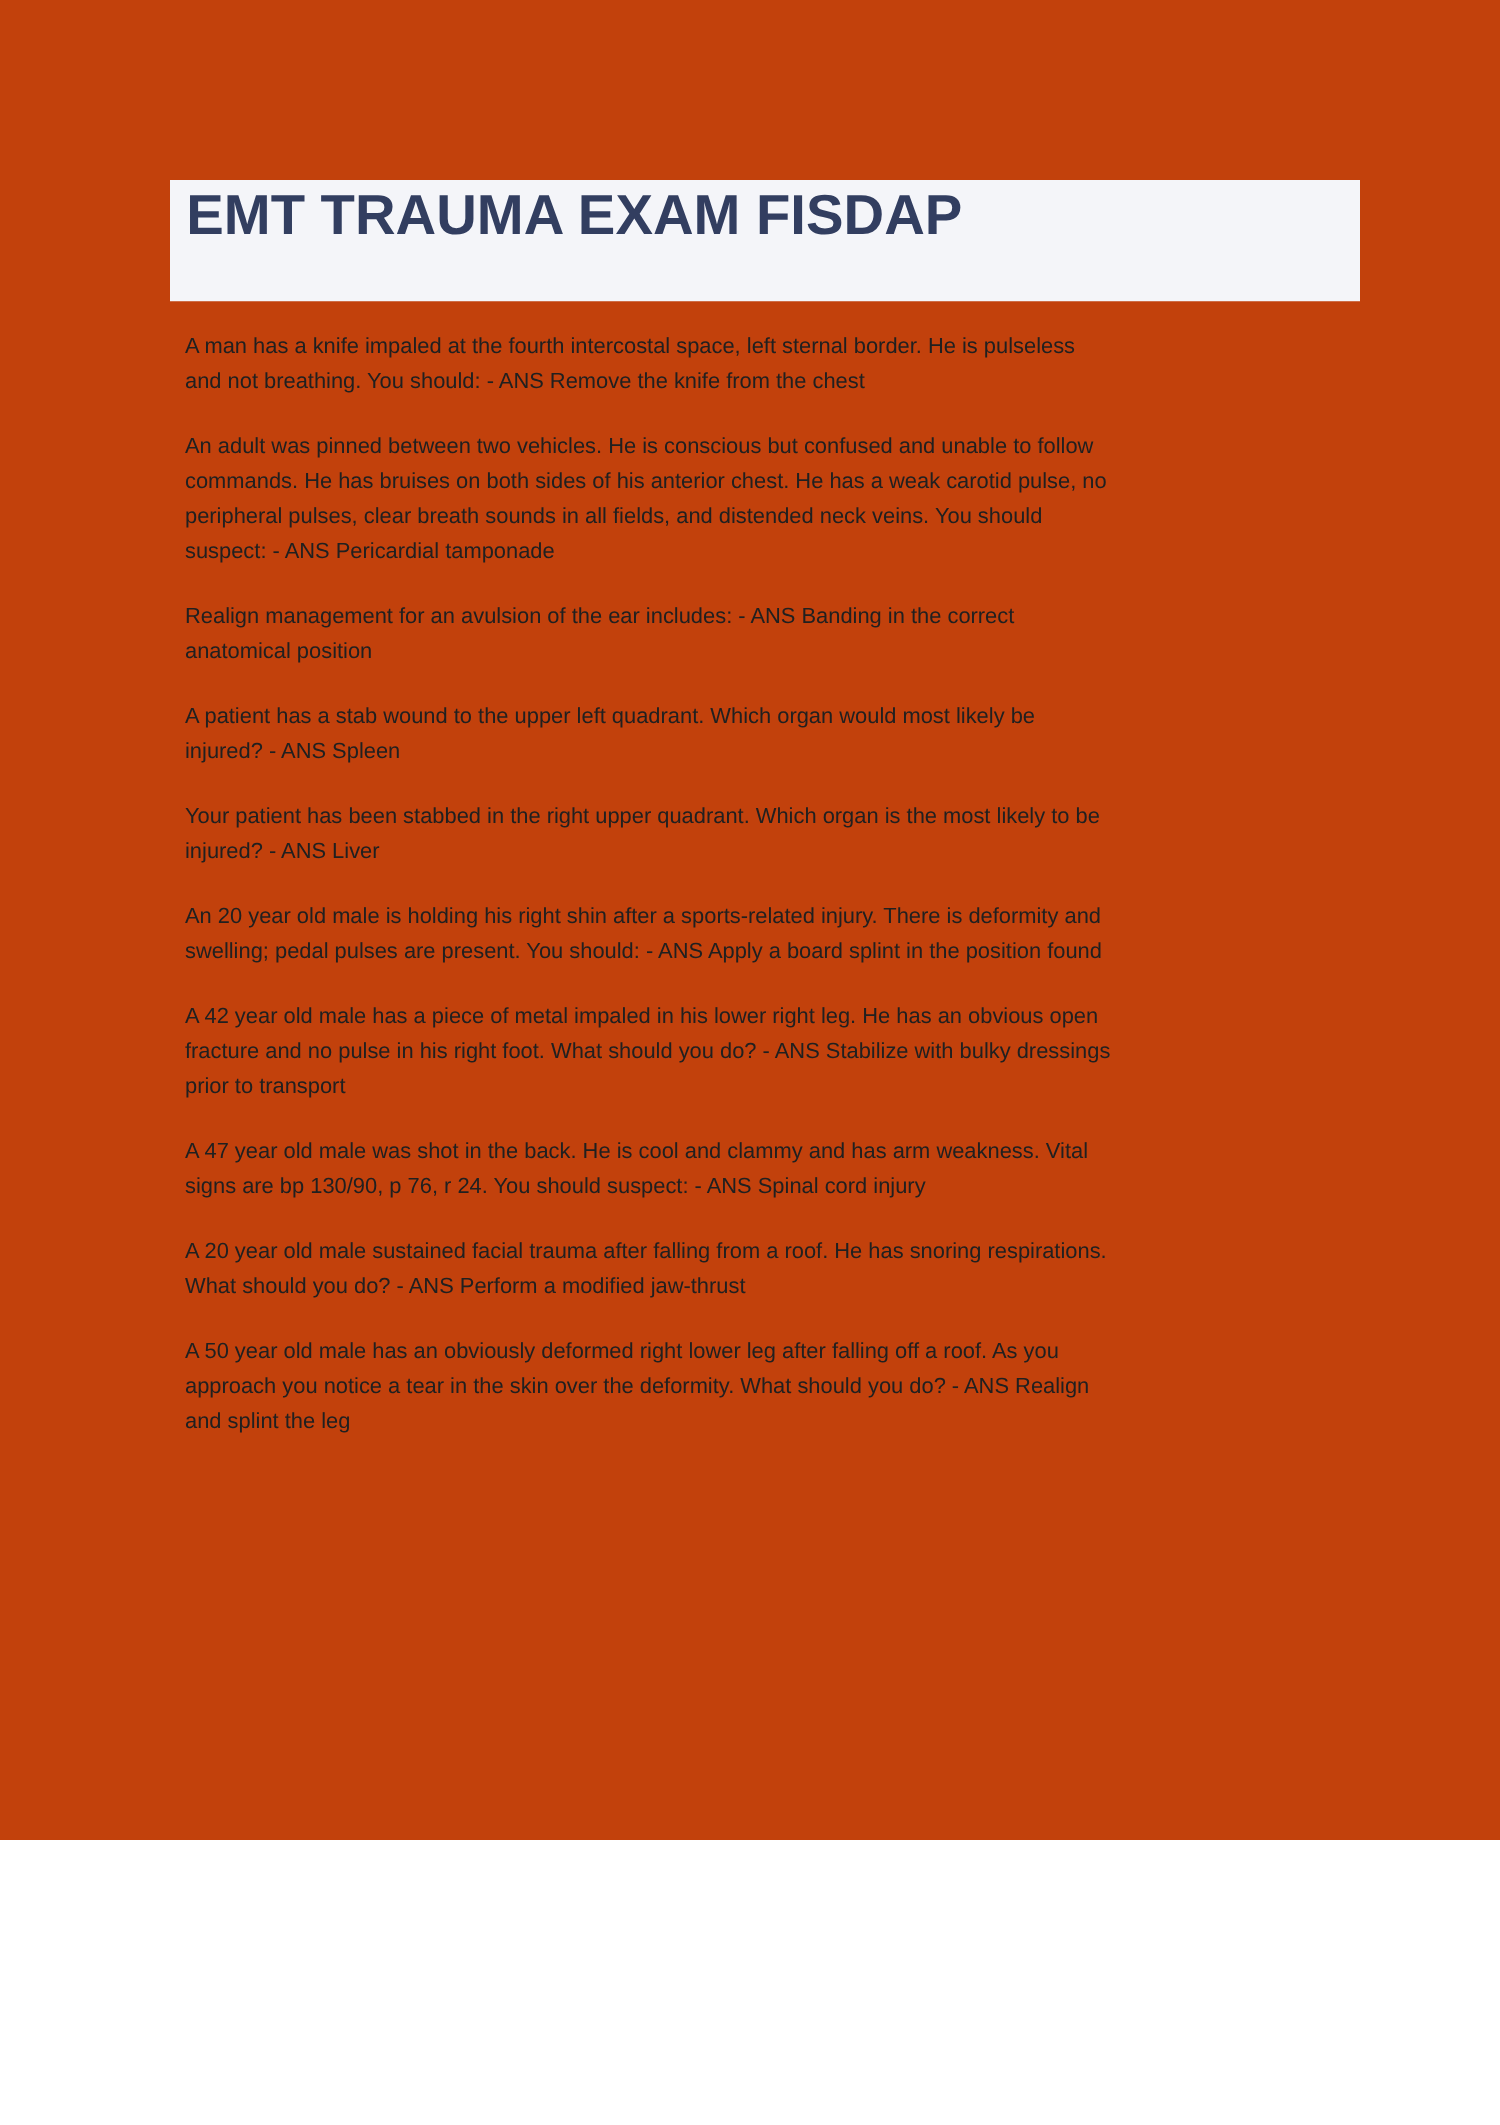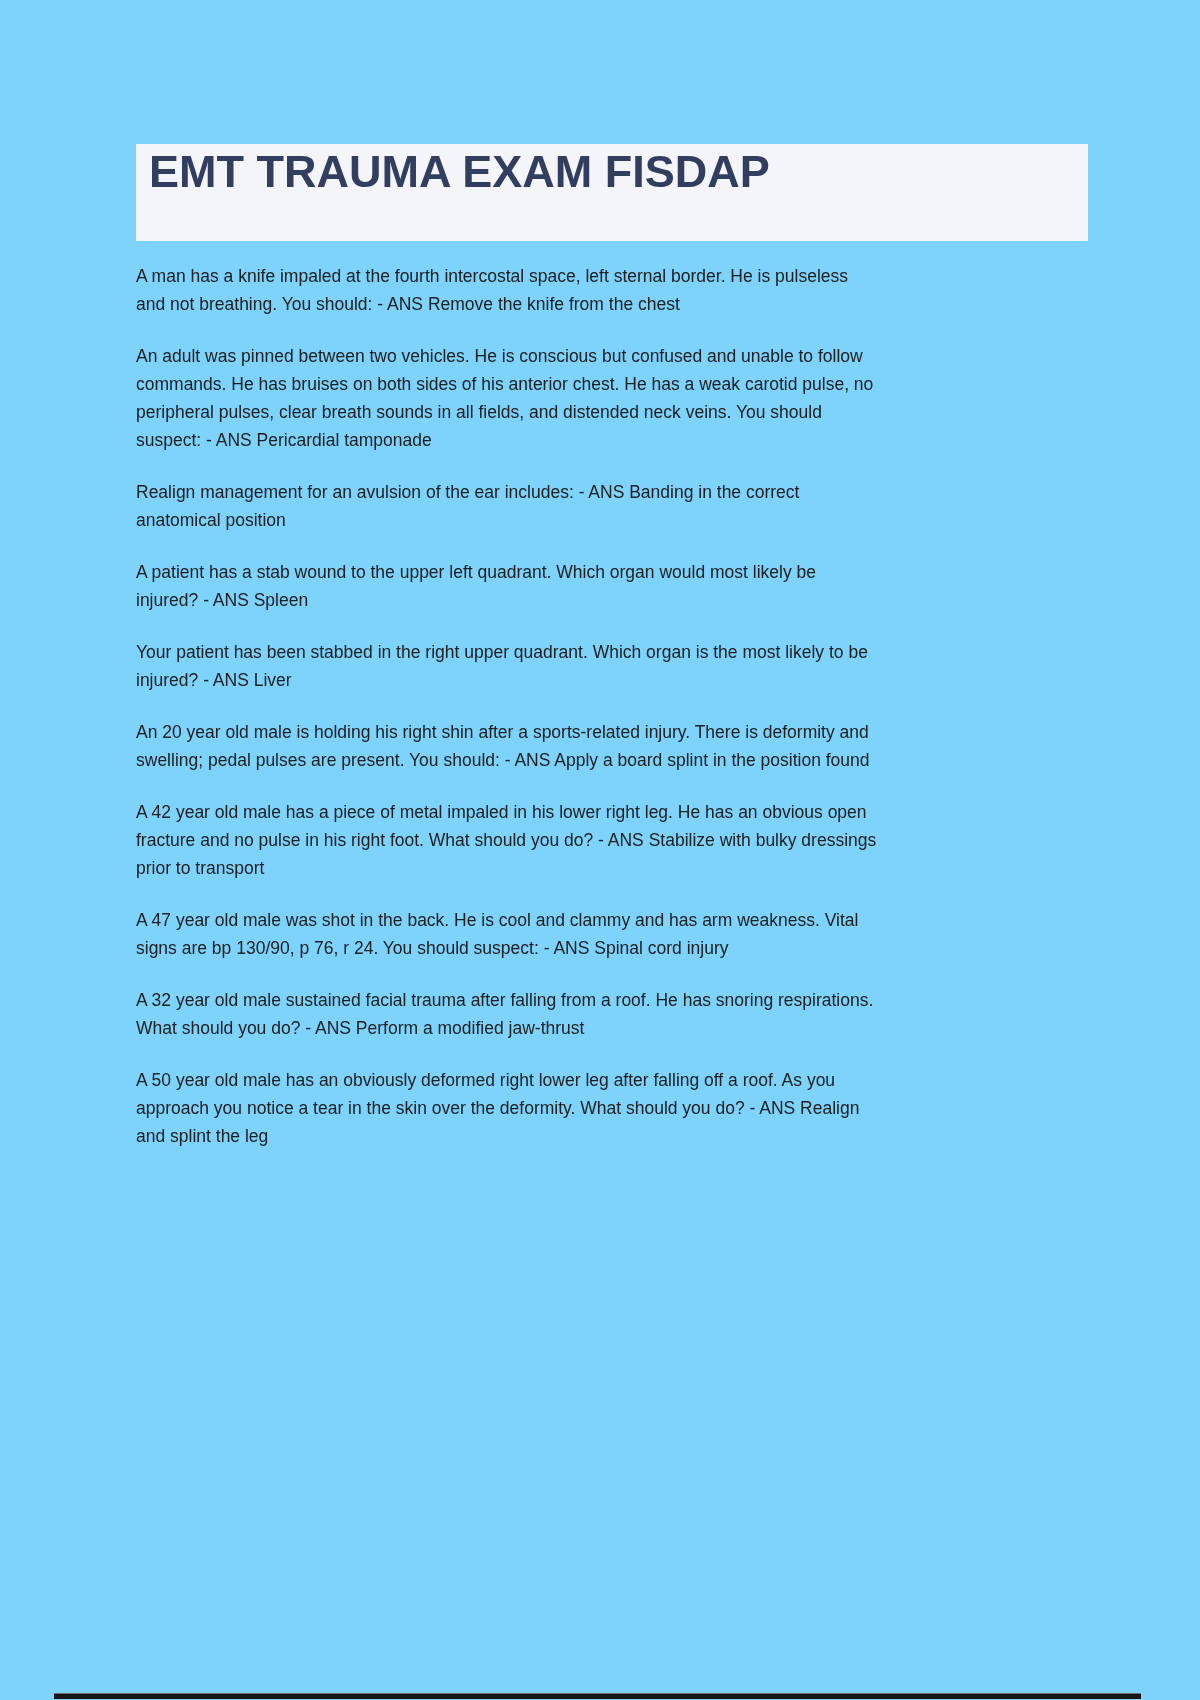--- a/index.html
+++ b/index.html
@@ -3,22 +3,22 @@
 <meta charset="utf-8">
 <style>
   html, body {
     margin: 0;
     padding: 0;
     background: #ffffff;
   }
   .page {
     position: relative;
     width: 1200px;
-    height: 1700px;
-    background: #7dd3fc;
+    height: 1472px;
+    background: #c2410c;
     overflow: hidden;
     font-family: "Liberation Sans", sans-serif;
   }
   .title-bar {
     position: absolute;
     left: 136px;
     top: 144px;
     width: 952px;
     height: 97px;
     box-sizing: border-box;
@@ -27,21 +27,21 @@
     font-size: 45px;
     font-weight: bold;
     line-height: 48px;
     padding: 4px 0 0 13px;
     margin: 0;
     letter-spacing: 0px;
     white-space: nowrap;
   }
   .content {
     position: absolute;
-    left: 136px;
+    left: 148px;
     top: 262px;
     width: 920px;
     color: #202020;
     font-size: 17.5px;
     line-height: 28px;
   }
   .content p {
     margin: 0 0 24px 0;
     white-space: pre-line;
   }
@@ -75,21 +75,21 @@
 injured? - ANS Spleen</p>
     <p>Your patient has been stabbed in the right upper quadrant. Which organ is the most likely to be
 injured? - ANS Liver</p>
     <p>An 20 year old male is holding his right shin after a sports-related injury. There is deformity and
 swelling; pedal pulses are present. You should: - ANS Apply a board splint in the position found</p>
     <p>A 42 year old male has a piece of metal impaled in his lower right leg. He has an obvious open
 fracture and no pulse in his right foot. What should you do? - ANS Stabilize with bulky dressings
 prior to transport</p>
     <p>A 47 year old male was shot in the back. He is cool and clammy and has arm weakness. Vital
 signs are bp 130/90, p 76, r 24. You should suspect: - ANS Spinal cord injury</p>
-    <p>A 32 year old male sustained facial trauma after falling from a roof. He has snoring respirations.
+    <p>A 20 year old male sustained facial trauma after falling from a roof. He has snoring respirations.
 What should you do? - ANS Perform a modified jaw-thrust</p>
     <p>A 50 year old male has an obviously deformed right lower leg after falling off a roof. As you
 approach you notice a tear in the skin over the deformity. What should you do? - ANS Realign
 and splint the leg</p>
   </div>
 
   <div class="page-divider"></div>
 
 </div>
 

